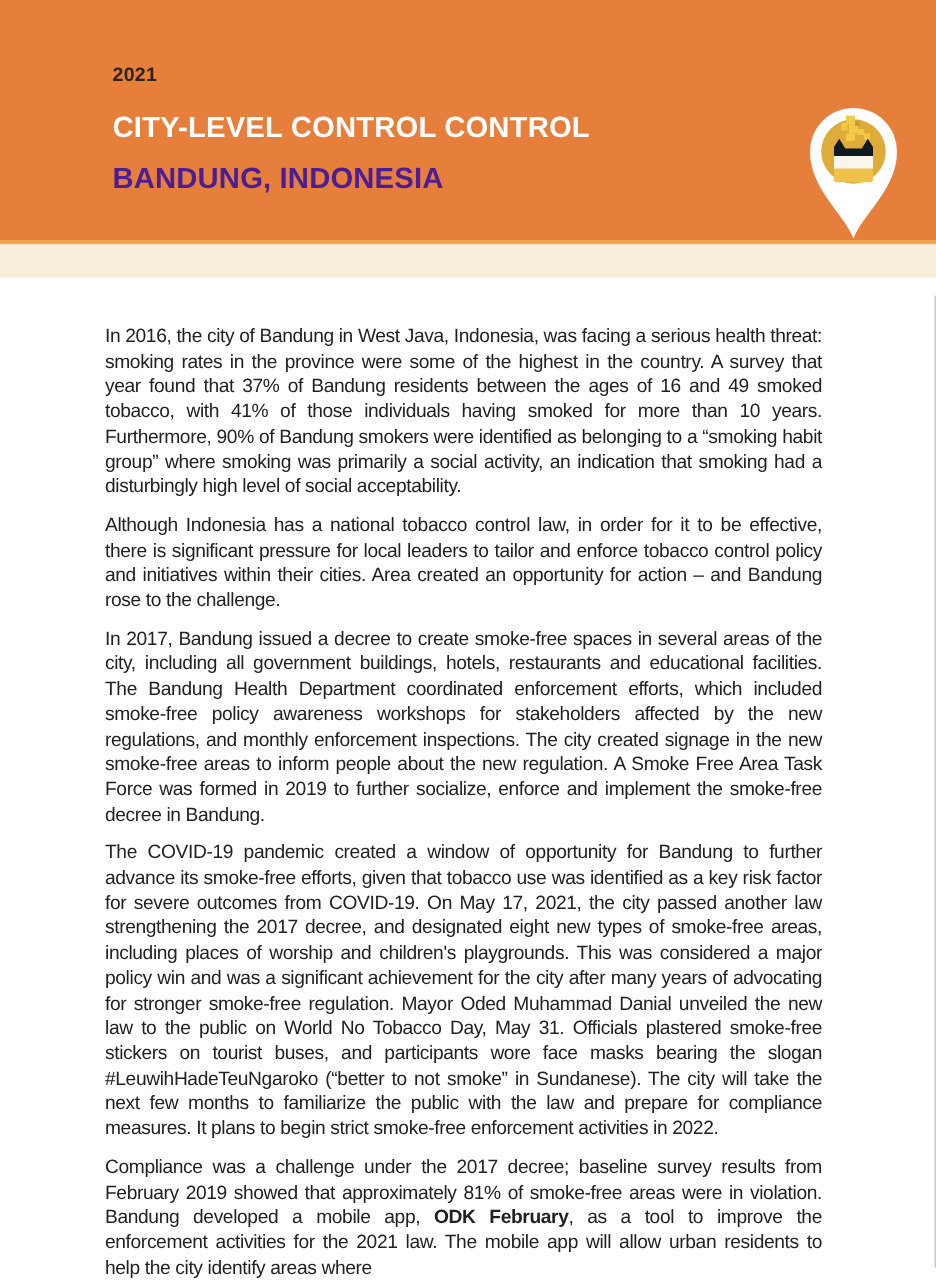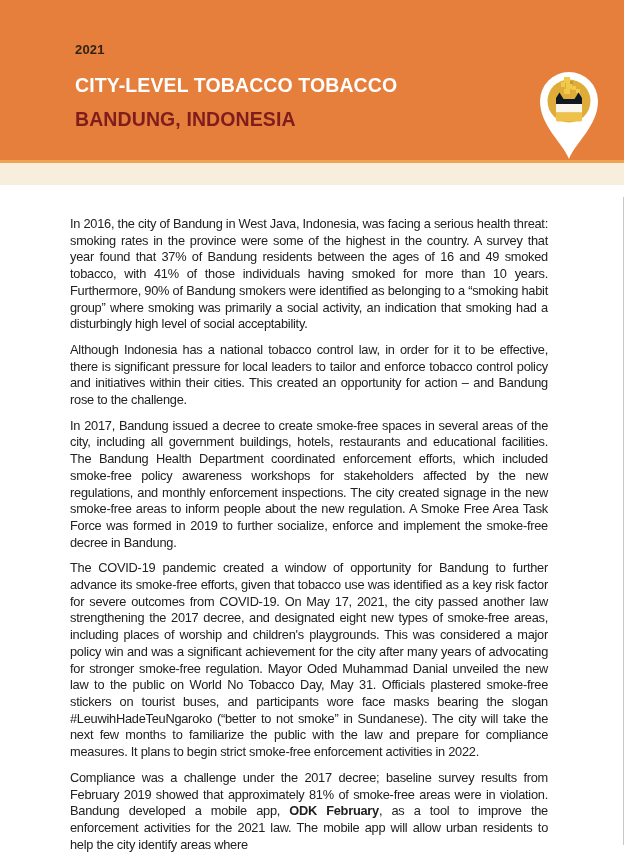--- a/index.html
+++ b/index.html
@@ -27,21 +27,21 @@
     color: #2E2415; letter-spacing: 0.2px;
   }
   .title {
     position: absolute; left: 75px; top: 74px; margin: 0;
     font-size: 19.5px; font-weight: 700;
     color: #ffffff; letter-spacing: 0.1px;
   }
   .subtitle {
     position: absolute; left: 75px; top: 108px; margin: 0;
     font-size: 19.5px; font-weight: 700;
-    color: #7f1d1d; letter-spacing: 0.1px;
+    color: #4c1d95; letter-spacing: 0.1px;
   }
   .who-block {
     position: absolute; left: 530px; top: 7px;
     width: 76px; text-align: center;
   }
   .who-text {
     margin-top: 1px;
     font-size: 9px; line-height: 10px; font-weight: 700;
     color: #ffffff;
   }
@@ -70,21 +70,21 @@
     background: #C9C9C9;
   }
 </style>
 </head>
 <body>
 
 <div class="page">
 
   <header class="banner">
     <div class="year">2021</div>
-    <h1 class="title">CITY-LEVEL TOBACCO TOBACCO</h1>
+    <h1 class="title">CITY-LEVEL CONTROL CONTROL</h1>
     <h2 class="subtitle">BANDUNG, INDONESIA</h2>
 
 
     <svg class="pin-svg" viewBox="0 0 64 92">
 
       <path d="M32 88 C 26 72, 3 55, 3 30 A 29 29 0 1 1 61 30 C 61 55, 38 72, 32 88 Z" fill="#ffffff"></path>
 
       <circle cx="32" cy="30" r="21.5" fill="#DFAB39"></circle>
 
       <g fill="#F2CA4A">
@@ -101,20 +101,20 @@
       <rect x="19" y="33" width="26" height="8.5" fill="#FAF6EC"></rect>
       <rect x="19" y="41.5" width="26" height="9" rx="1.5" fill="#EEC14A"></rect>
     </svg>
   </header>
 
   <div class="rule"></div>
   <div class="cream"></div>
 
   <main class="content">
     <p>In 2016, the city of Bandung in West Java, Indonesia, was facing a serious health threat: smoking rates in the province were some of the highest in the country. A survey that year found that 37% of Bandung residents between the ages of 16 and 49 smoked tobacco, with 41% of those individuals having smoked for more than 10 years. Furthermore, 90% of Bandung smokers were identified as belonging to a “smoking habit group” where smoking was primarily a social activity, an indication that smoking had a disturbingly high level of social acceptability.</p>
-    <p>Although Indonesia has a national tobacco control law, in order for it to be effective, there is significant pressure for local leaders to tailor and enforce tobacco control policy and initiatives within their cities. This created an opportunity for action – and Bandung rose to the challenge.</p>
+    <p>Although Indonesia has a national tobacco control law, in order for it to be effective, there is significant pressure for local leaders to tailor and enforce tobacco control policy and initiatives within their cities. Area created an opportunity for action – and Bandung rose to the challenge.</p>
     <p>In 2017, Bandung issued a decree to create smoke-free spaces in several areas of the city, including all government buildings, hotels, restaurants and educational facilities. The Bandung Health Department coordinated enforcement efforts, which included smoke-free policy awareness workshops for stakeholders affected by the new regulations, and monthly enforcement inspections. The city created signage in the new smoke-free areas to inform people about the new regulation. A Smoke Free Area Task Force was formed in 2019 to further socialize, enforce and implement the smoke-free decree in Bandung.</p>
     <p>The COVID-19 pandemic created a window of opportunity for Bandung to further advance its smoke-free efforts, given that tobacco use was identified as a key risk factor for severe outcomes from COVID-19. On May 17, 2021, the city passed another law strengthening the 2017 decree, and designated eight new types of smoke-free areas, including places of worship and children's playgrounds. This was considered a major policy win and was a significant achievement for the city after many years of advocating for stronger smoke-free regulation. Mayor Oded Muhammad Danial unveiled the new law to the public on World No Tobacco Day, May 31. Officials plastered smoke-free stickers on tourist buses, and participants wore face masks bearing the slogan #LeuwihHadeTeuNgaroko (“better to not smoke” in Sundanese). The city will take the next few months to familiarize the public with the law and prepare for compliance measures. It plans to begin strict smoke-free enforcement activities in 2022.</p>
     <p><span>Compliance was a challenge under the 2017 decree; baseline survey results from February 2019 showed that approximately 81% of smoke-free areas were in violation. Bandung developed a mobile app, </span><b>ODK February</b><span>, as a tool to improve the enforcement activities for the 2021 law. The mobile app will allow urban residents to help the city identify areas where</span></p>
   </main>
 
   <div class="right-edge"></div>
 </div>
 
 </body></html>

